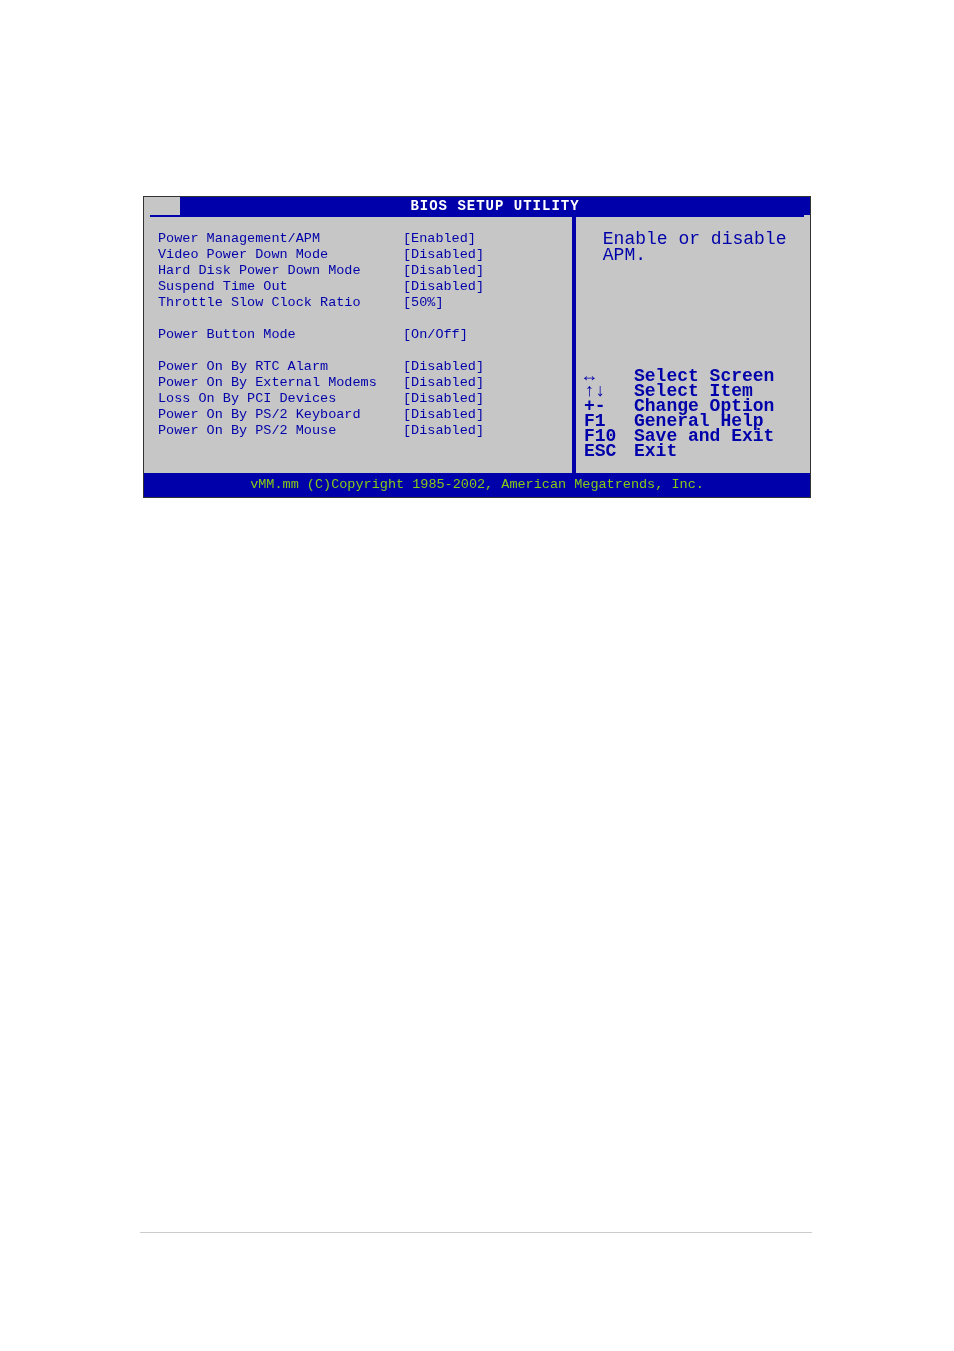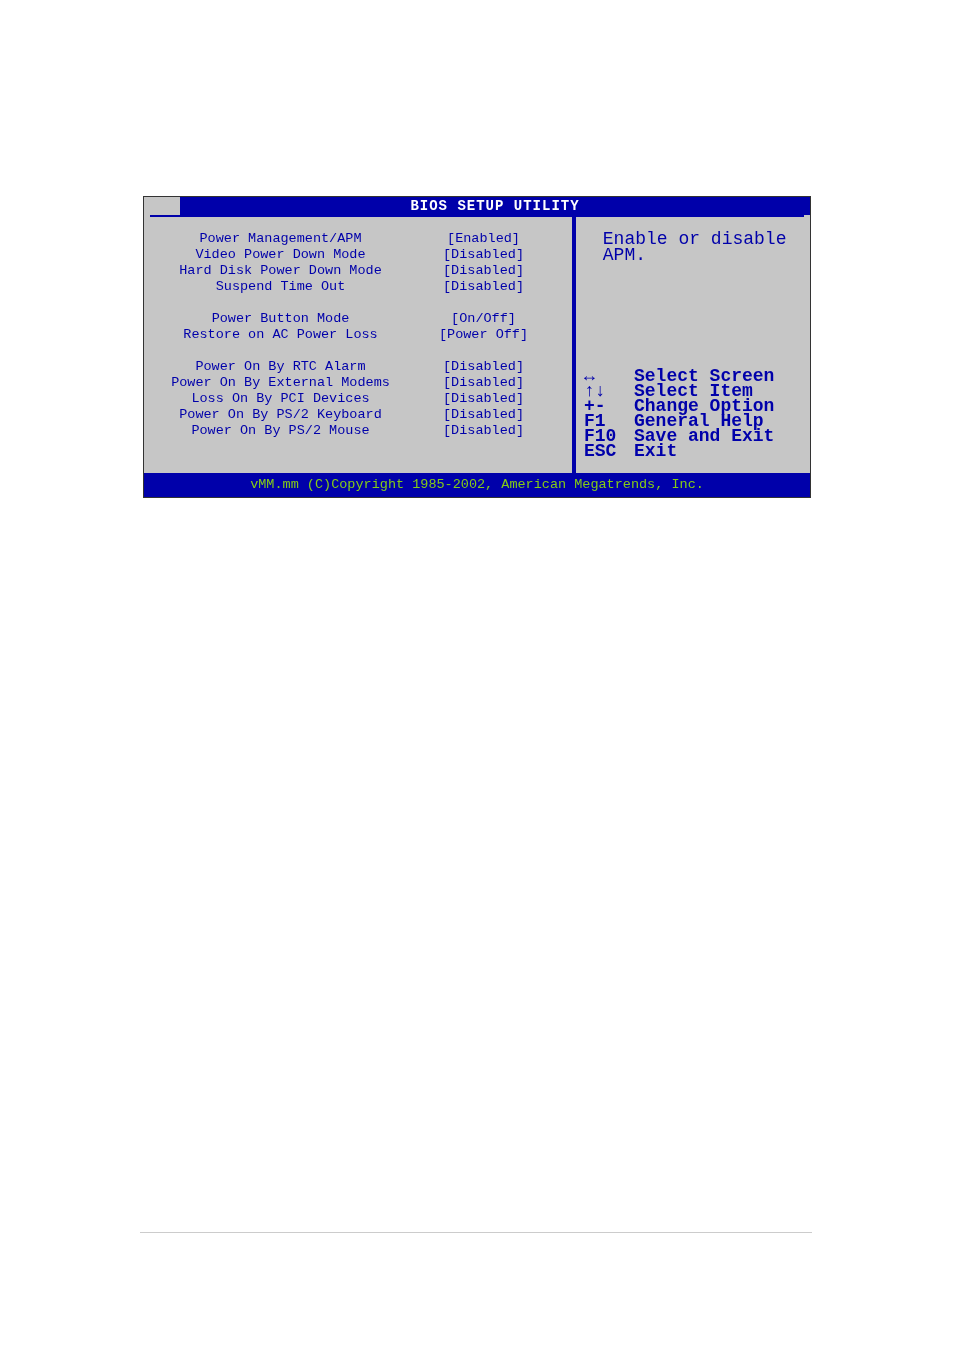--- a/index.html
+++ b/index.html
@@ -56,21 +56,20 @@
     .main-panel {
       flex: 1;
       border: 2px solid #0000aa;
       border-left: none;
       border-bottom: none;
       margin-left: 6px;
       padding: 14px 8px 30px 8px;
       font-family: "Courier New", monospace;
       font-size: 13.5px;
       color: #0000aa;
-      text-align: center;
     }
     .setting-row {
       display: flex;
       line-height: 16px;
       white-space: pre;
     }
     .setting-label {
       width: 245px;
     }
     .setting-value {
@@ -144,28 +143,28 @@
         <span class="setting-value">[Disabled]</span>
       </div>
       <div class="setting-row">
         <span class="setting-label">Hard Disk Power Down Mode</span>
         <span class="setting-value">[Disabled]</span>
       </div>
       <div class="setting-row">
         <span class="setting-label">Suspend Time Out</span>
         <span class="setting-value">[Disabled]</span>
       </div>
+      <div class="setting-row">
+        <span class="setting-label">Throttle Slow Clock Ratio</span>
+        <span class="setting-value">[50%]</span>
+      </div>
       <div class="spacer-row"></div>
       <div class="setting-row">
         <span class="setting-label">Power Button Mode</span>
         <span class="setting-value">[On/Off]</span>
-      </div>
-      <div class="setting-row">
-        <span class="setting-label">Restore on AC Power Loss</span>
-        <span class="setting-value">[Power Off]</span>
       </div>
       <div class="spacer-row"></div>
       <div class="setting-row">
         <span class="setting-label">Power On By RTC Alarm</span>
         <span class="setting-value">[Disabled]</span>
       </div>
       <div class="setting-row">
         <span class="setting-label">Power On By External Modems</span>
         <span class="setting-value">[Disabled]</span>
       </div>

